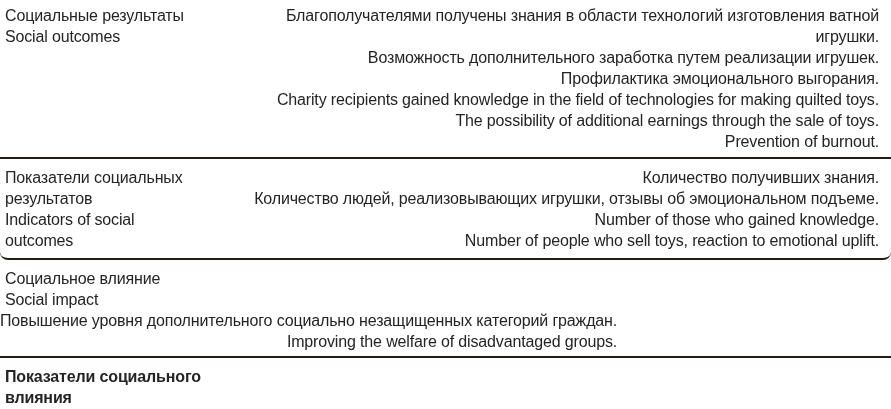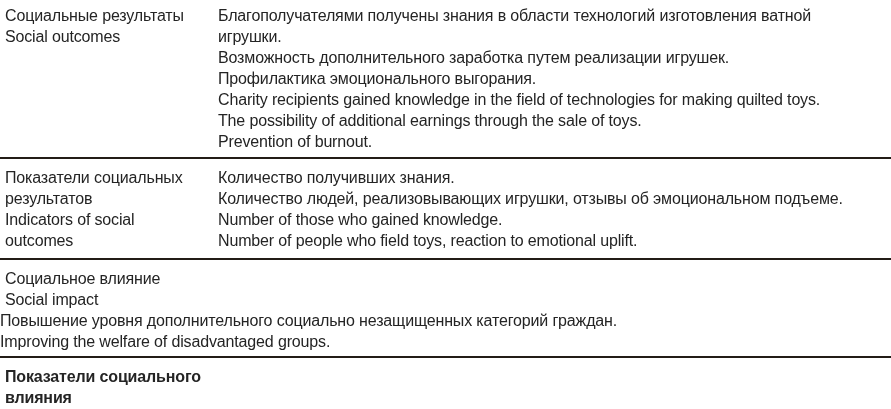--- a/index.html
+++ b/index.html
@@ -23,35 +23,36 @@
     width: 100%;
   }
   .row {
     display: flex;
     align-items: flex-start;
     border-bottom: 2px solid #231c16;
     box-sizing: border-box;
     padding: 8px 0 4px 0;
   }
   .row:nth-child(1) { min-height: 159px; padding-top: 5px; }
-  .row:nth-child(2) { min-height: 101px; }
+  .row:nth-child(2) { min-height: 101px; border-radius: 8px; }
   .row:nth-child(3) { min-height: 60px; flex-direction: column; }
   .row:nth-child(4) { min-height: 78px; font-weight: bold; }
   .cell {
     white-space: pre-line;
   }
   .cell.label {
     width: 218px;
     flex-shrink: 0;
     padding-left: 5px;
     box-sizing: border-box;
   }
   .cell.content {
     flex: 1;
-    padding-right: 22px;
+    padding-right: 12px;
+    text-align: right;
   }
 </style>
 </head>
 <body>
 
 <div class="page">
   <div class="table">
 
     <div class="row">
       <div class="cell label">Социальные результаты
@@ -66,21 +67,21 @@
     </div>
 
     <div class="row">
       <div class="cell label">Показатели социальных
 результатов
 Indicators of social
 outcomes</div>
       <div class="cell content">Количество получивших знания.
 Количество людей, реализовывающих игрушки, отзывы об эмоциональном подъеме.
 Number of those who gained knowledge.
-Number of people who field toys, reaction to emotional uplift.</div>
+Number of people who sell toys, reaction to emotional uplift.</div>
     </div>
 
     <div class="row">
       <div class="cell label">Социальное влияние
 Social impact</div>
       <div class="cell content">Повышение уровня дополнительного социально незащищенных категорий граждан.
 Improving the welfare of disadvantaged groups.</div>
     </div>
 
     <div class="row">

